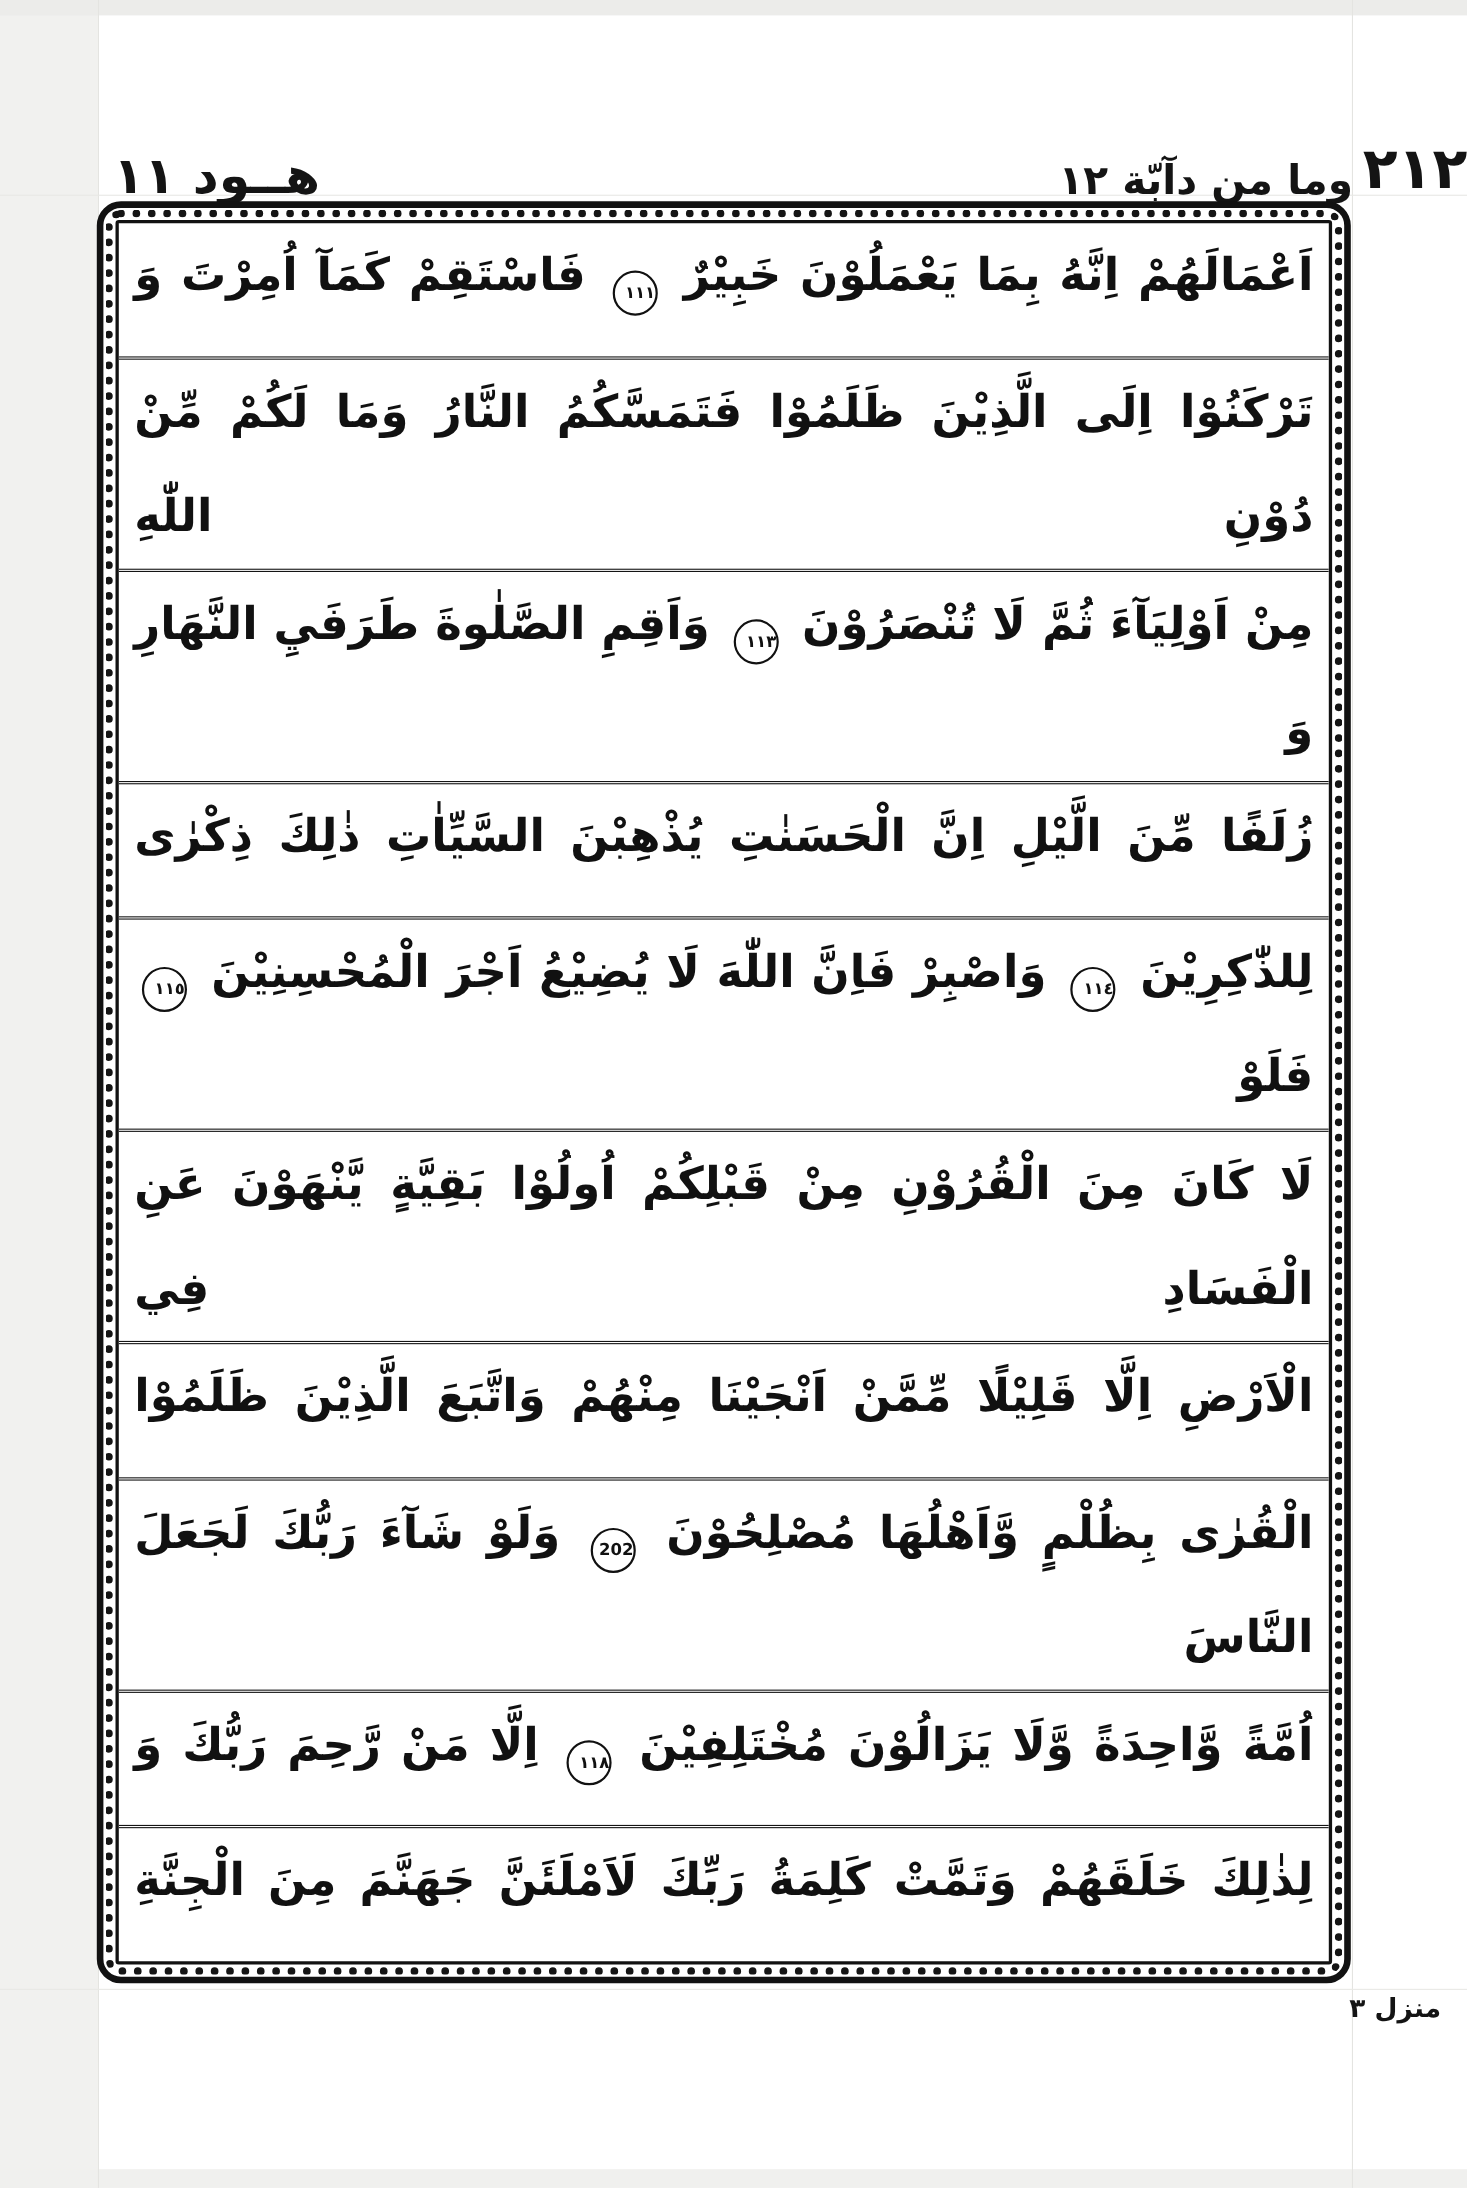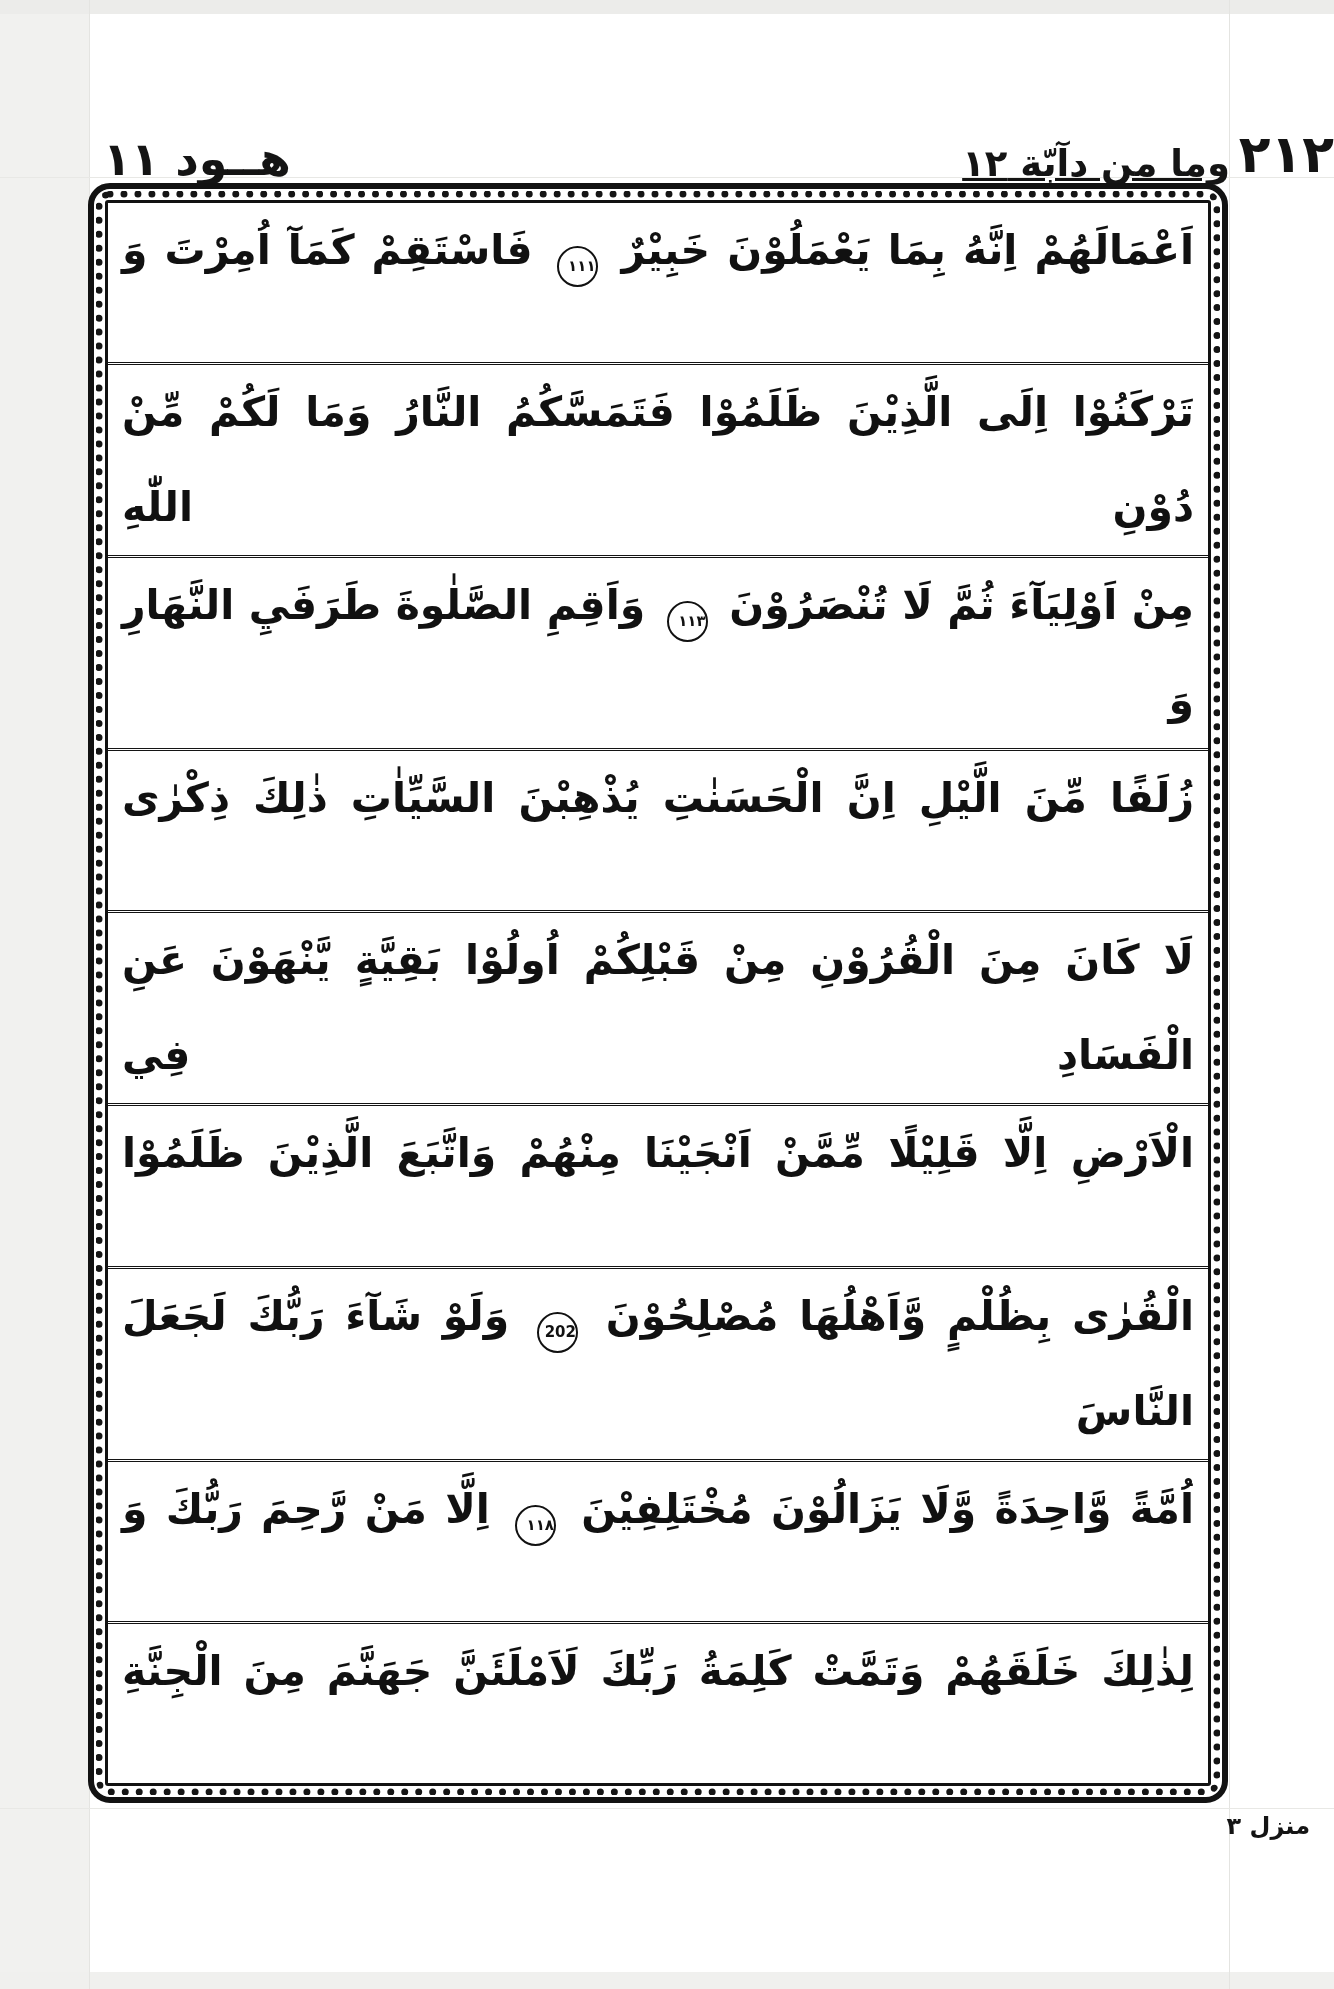--- a/index.html
+++ b/index.html
@@ -18,21 +18,21 @@
   .header{position:absolute;top:0;left:0;width:1334px;height:180px;margin-top:24px;}
   .surah-name{
     position:absolute;left:103px;top:108px;font-size:46px;font-weight:bold;
     direction:rtl;letter-spacing:1px;
   }
   .page-number{
     position:absolute;left:0;right:0;top:100px;text-align:right;
     font-size:52px;font-weight:bold;direction:rtl;
   }
   .juz-name{
-    position:absolute;right:104px;top:118px;font-size:37px;font-weight:bold;direction:rtl;text-decoration:underline;
+    position:absolute;right:104px;top:118px;font-size:37px;font-weight:bold;direction:rtl;
   }
 
   
   .frame-outer{
     position:absolute;left:88px;top:183px;width:1140px;height:1620px;
     box-sizing:border-box;border:6px solid #121212;border-radius:22px;
     padding:2px;background:#ffffff;
   }
   .frame-beads{
     box-sizing:border-box;width:100%;height:100%;
@@ -83,20 +83,21 @@
 </div>
 
 <div class="frame-outer">
   <div class="frame-beads">
     <div class="frame-inner">
       <div class="lines" id="lines">
           <div class="qline">اَعْمَالَهُمْ اِنَّهُ بِمَا يَعْمَلُوْنَ خَبِيْرٌ <span class="ayah-num">١١١</span> فَاسْتَقِمْ كَمَآ اُمِرْتَ وَ</div>
           <div class="qline">تَرْكَنُوْا اِلَى الَّذِيْنَ ظَلَمُوْا فَتَمَسَّكُمُ النَّارُ وَمَا لَكُمْ مِّنْ دُوْنِ اللّٰهِ</div>
           <div class="qline">مِنْ اَوْلِيَآءَ ثُمَّ لَا تُنْصَرُوْنَ <span class="ayah-num">١١٣</span> وَاَقِمِ الصَّلٰوةَ طَرَفَيِ النَّهَارِ وَ</div>
           <div class="qline">زُلَفًا مِّنَ الَّيْلِ اِنَّ الْحَسَنٰتِ يُذْهِبْنَ السَّيِّاٰتِ ذٰلِكَ ذِكْرٰى</div>
+          <div class="qline">لِلذّٰكِرِيْنَ <span class="ayah-num">١١٤</span> وَاصْبِرْ فَاِنَّ اللّٰهَ لَا يُضِيْعُ اَجْرَ الْمُحْسِنِيْنَ <span class="ayah-num">١١٥</span> فَلَوْ</div>
           <div class="qline">لَا كَانَ مِنَ الْقُرُوْنِ مِنْ قَبْلِكُمْ اُولُوْا بَقِيَّةٍ يَّنْهَوْنَ عَنِ الْفَسَادِ فِي</div>
           <div class="qline">الْاَرْضِ اِلَّا قَلِيْلًا مِّمَّنْ اَنْجَيْنَا مِنْهُمْ وَاتَّبَعَ الَّذِيْنَ ظَلَمُوْا</div>
           <div class="qline">الْقُرٰى بِظُلْمٍ وَّاَهْلُهَا مُصْلِحُوْنَ <span class="ayah-num">202</span> وَلَوْ شَآءَ رَبُّكَ لَجَعَلَ النَّاسَ</div>
           <div class="qline">اُمَّةً وَّاحِدَةً وَّلَا يَزَالُوْنَ مُخْتَلِفِيْنَ <span class="ayah-num">١١٨</span> اِلَّا مَنْ رَّحِمَ رَبُّكَ وَ</div>
           <div class="qline">لِذٰلِكَ خَلَقَهُمْ وَتَمَّتْ كَلِمَةُ رَبِّكَ لَاَمْلَئَنَّ جَهَنَّمَ مِنَ الْجِنَّةِ</div>
         </div>
     </div>
   </div>
 </div>
 

